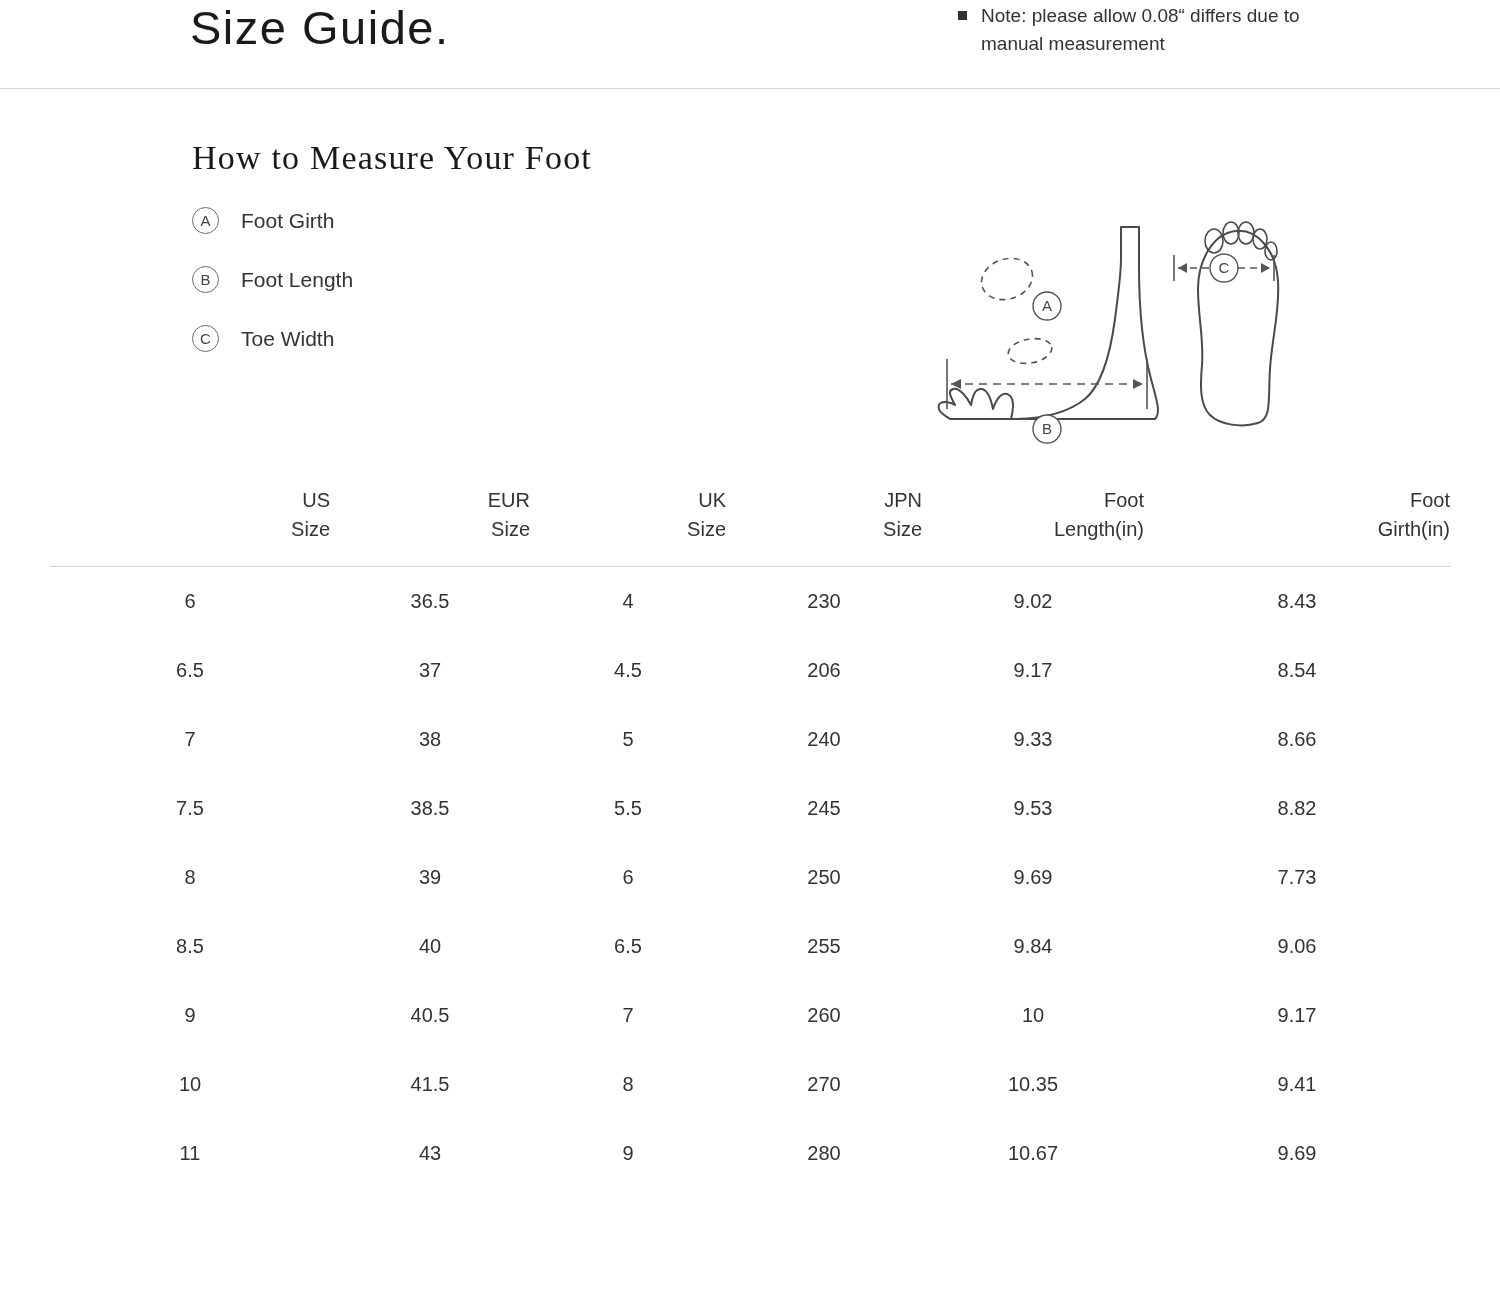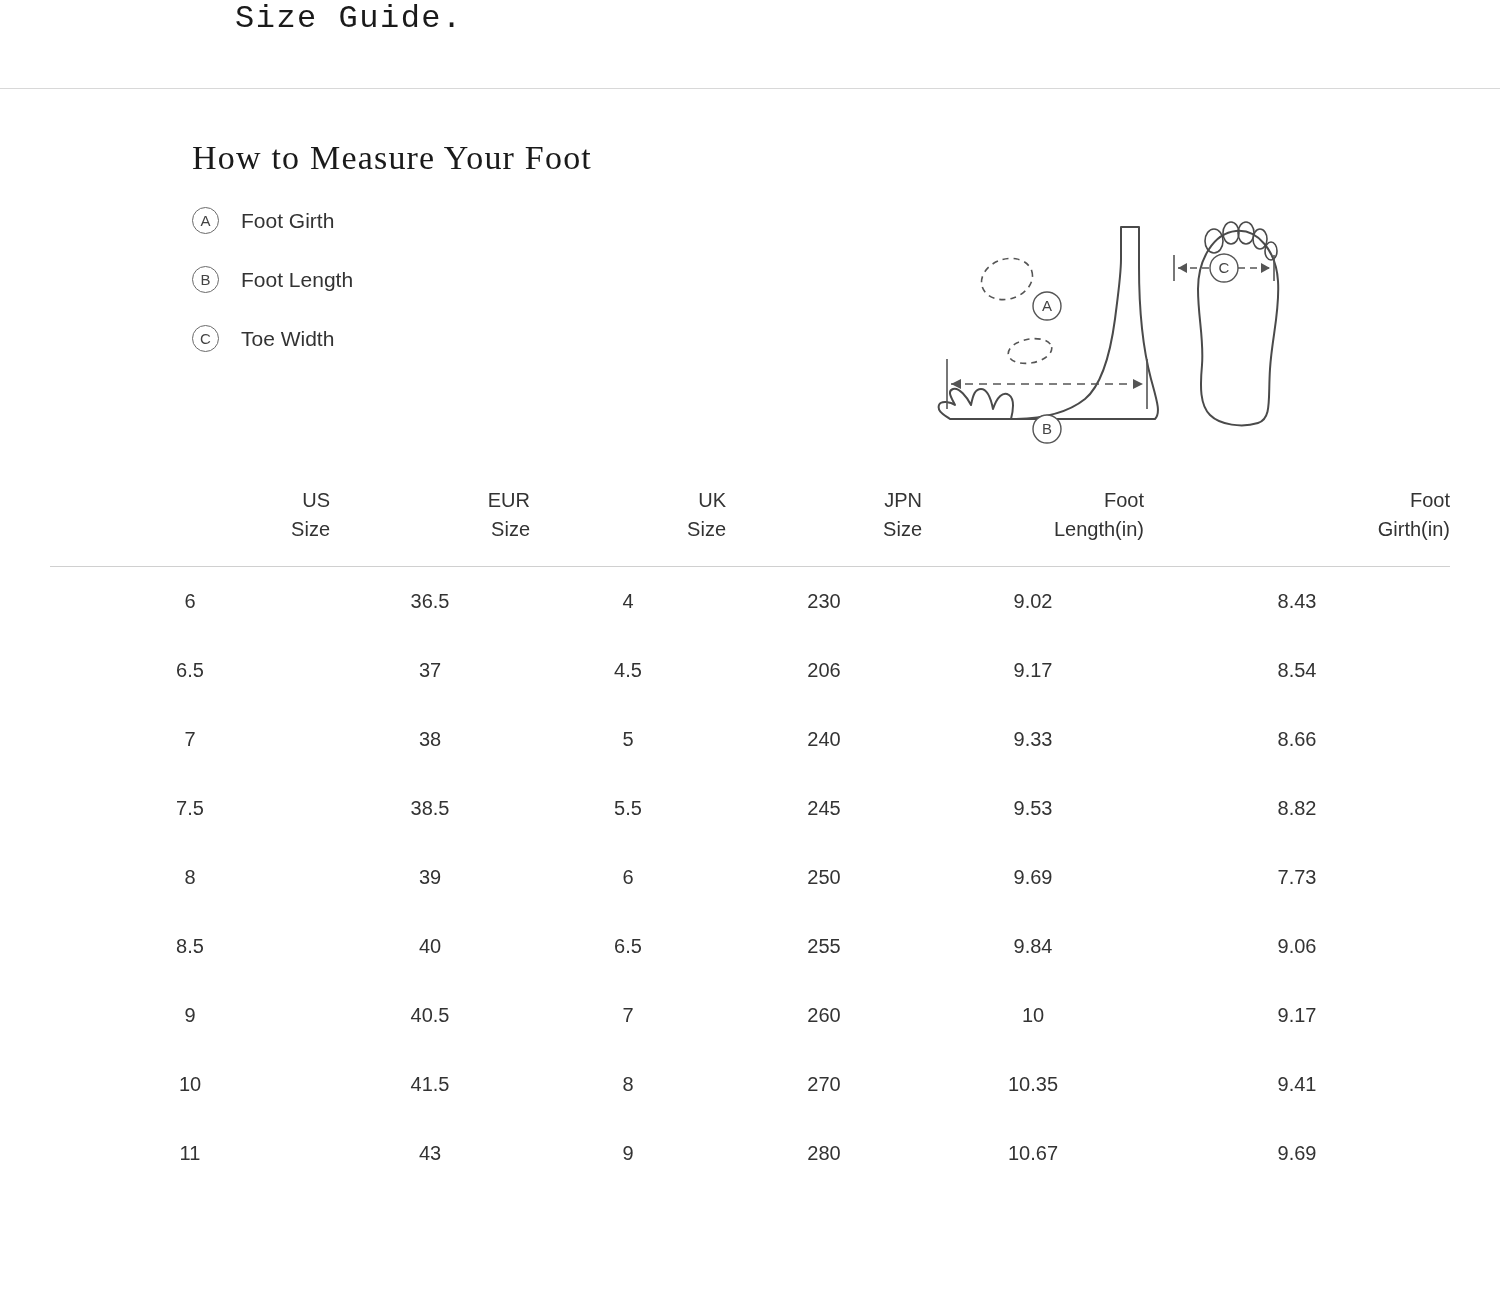--- a/index.html
+++ b/index.html
@@ -19,27 +19,26 @@
   
   .header {
     position: relative;
     height: 88px;
     border-bottom: 1px solid #d8d8d8;
   }
   .header-title {
     position: absolute;
     left: 190px;
     top: 0px;
-    font-family: Liberation Mono, monospace;
-    font-size: 32px;
+    font-family: Liberation Sans, sans-serif;
+    font-size: 47px;
     letter-spacing: 1.5px;
     color: #1a1a1a;
     font-weight: 400;
     line-height: 1.2;
-    margin-left: 45px;
   }
   .header-note {
     position: absolute;
     left: 958px;
     top: 2px;
     display: flex;
     align-items: flex-start;
     gap: 14px;
   }
   .note-bullet {
@@ -150,20 +149,24 @@
   .col-uk { width: 196px; }
   .col-jpn { width: 196px; }
   .col-len { width: 222px; }
   .col-girth { width: 306px; }
 </style>
 </head>
 <body>
 
 <div class="header">
   <div class="header-title">Size Guide.</div>
+  <div class="header-note">
+    <span class="note-bullet"></span>
+    <span class="note-text">Note: please allow 0.08“ differs due to manual measurement</span>
+  </div>
 </div>
 
 <div class="measure-section">
   <div class="measure-title">How to Measure Your Foot</div>
 
   <div class="legend">
     <div class="legend-row">
       <span class="legend-mark">A</span>
       <span class="legend-label">Foot Girth</span>
     </div>

